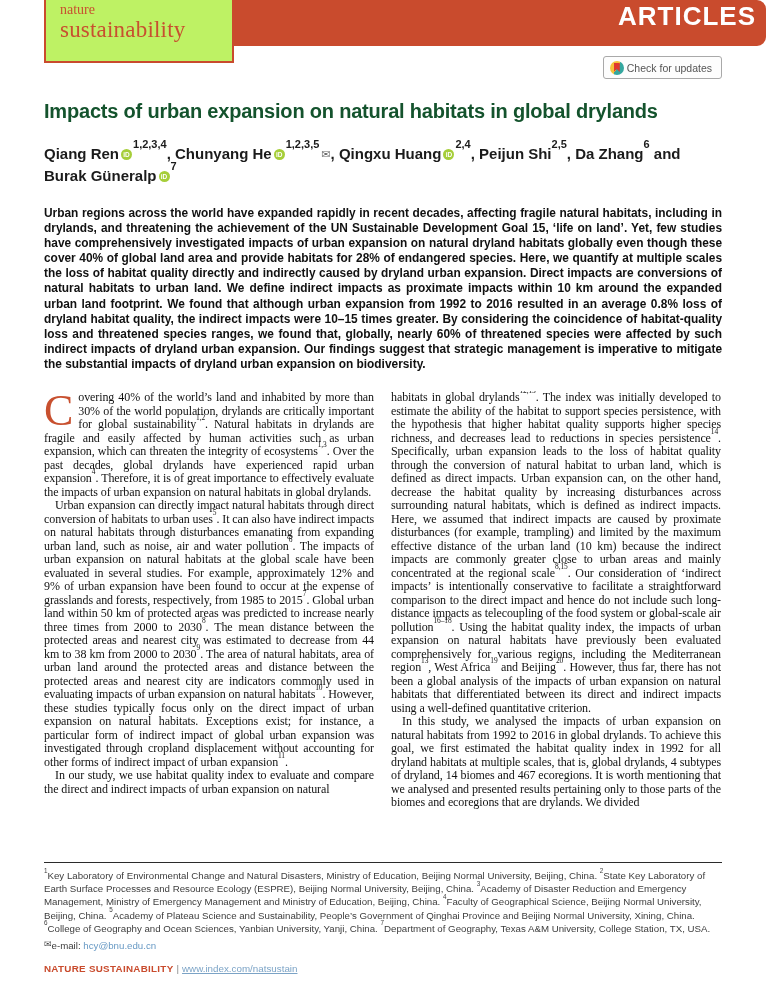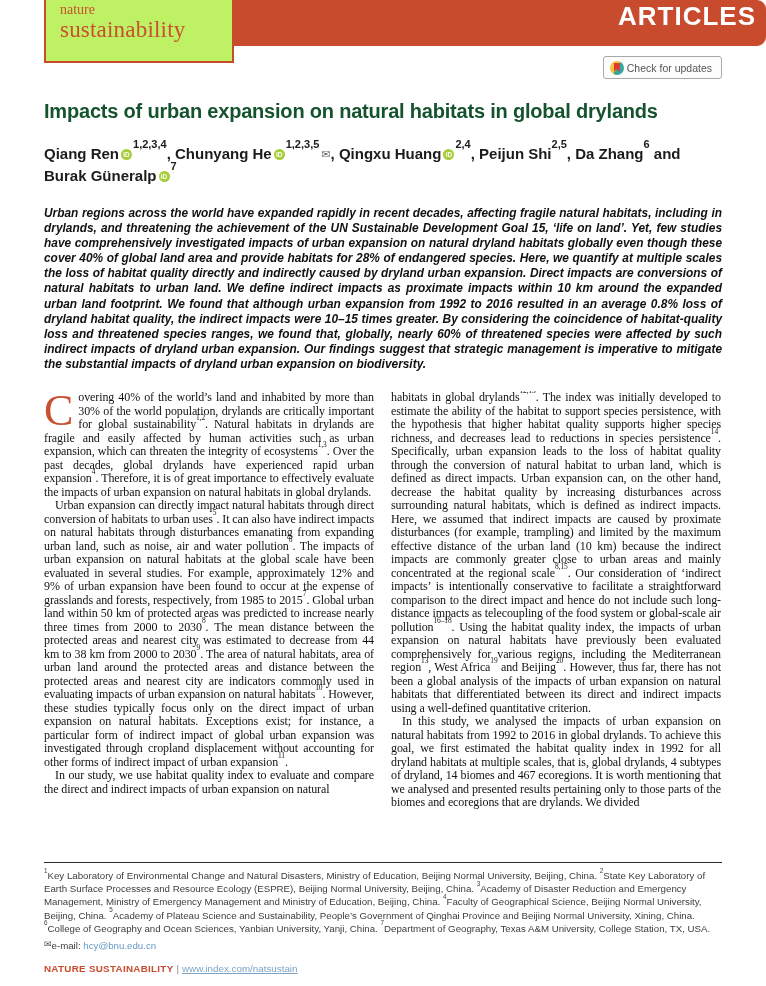--- a/index.html
+++ b/index.html
@@ -47,21 +47,21 @@
   .authors { margin-top:15px; font-size:15px; font-weight:700; line-height:22px; color:#1b1b1b; }
   .authors sup { font-size:11px; position:relative; top:-0.45em; line-height:0; font-weight:700;text-align:right; }
   .orcid {
     display:inline-block; width:11px; height:11px; border-radius:50%;
     background:#a6ce39; color:#fff; font-size:6.5px; font-weight:700;
     text-align:center; line-height:11px; vertical-align:2px; margin:0 1px 0 2px;
   }
   .mail-glyph { font-size:11px; color:#666; vertical-align:1px; margin-left:2px; font-weight:400; }
   .abstract {
     margin-top:19px; font-size:11.9px; line-height:15.1px; font-weight:700;
-    text-align:justify; color:#111;font-style:italic;
+    text-align:justify; color:#111;
   }
   
   .columns { margin-top:19px; display:flex; gap:17px; height:452px; }
   .col {
     width:330px; height:452px; overflow:hidden;
     font-family:"Liberation Serif", serif; font-size:12px; line-height:13.5px;
     text-align:justify; color:#121212; letter-spacing:-0.1px;
   }
   .col p.indent { text-indent:11px; }
   .col sup { font-size:0.62em; position:relative; top:-0.4em; line-height:0;margin-top:15px; }

